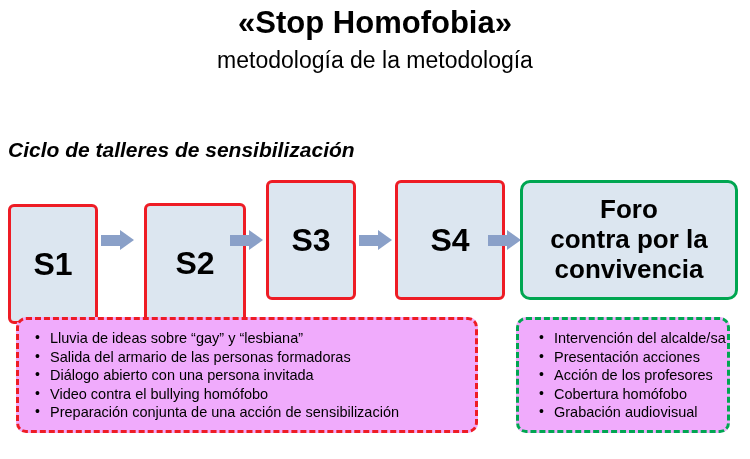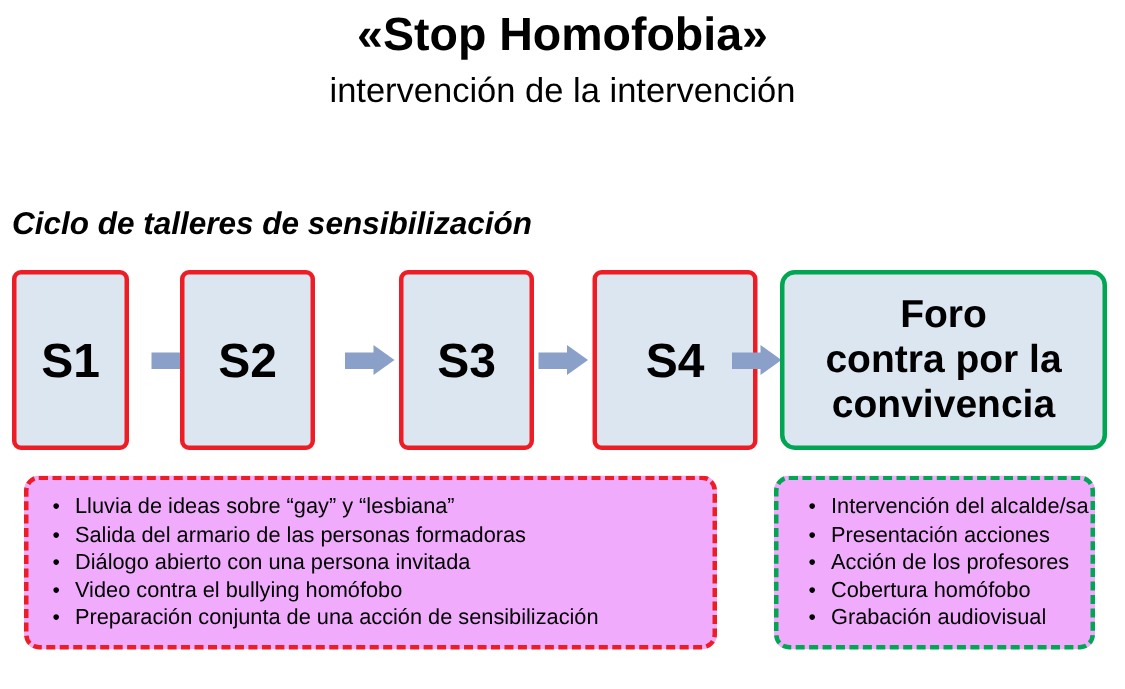--- a/index.html
+++ b/index.html
@@ -60,22 +60,22 @@
     background: #dce6f0;
     border: 3px solid #ee1c25;
     border-radius: 6px;
     display: flex;
     align-items: center;
     justify-content: center;
     font-size: 32px;
     font-weight: bold;
     color: #000;
   }
-  .node.s1 { left: 0px;   width: 78px; }
-  .node.s2 { left: 112px; width: 90px; }
+  .node.s1 { left: 0px;   width: 90px; margin-top: 24px; }
+  .node.s2 { left: 136px; width: 102px; margin-top: 23px; }
   .node.s3 { left: 258px; width: 90px; }
   .node.s4 { left: 387px; width: 110px; }
   .node.forum {
     left: 512px;
     width: 218px;
     border-color: #00a651;
     font-size: 26px;
     line-height: 1.15;
     text-align: center;
     flex-direction: column;
@@ -153,21 +153,21 @@
     left: 2px;
     top: -1px;
     font-size: 14px;
   }
 </style>
 </head>
 <body>
 
 <div class="header">
   <div class="title-main">«Stop Homofobia»</div>
-  <div class="title-sub">intervención de la intervención</div>
+  <div class="title-sub">metodología de la metodología</div>
 </div>
 
 <div class="section-heading">Ciclo de talleres de sensibilización</div>
 
 <div class="flow">
 
   <div class="node s1">
     <span>S1</span>
   </div>
 

